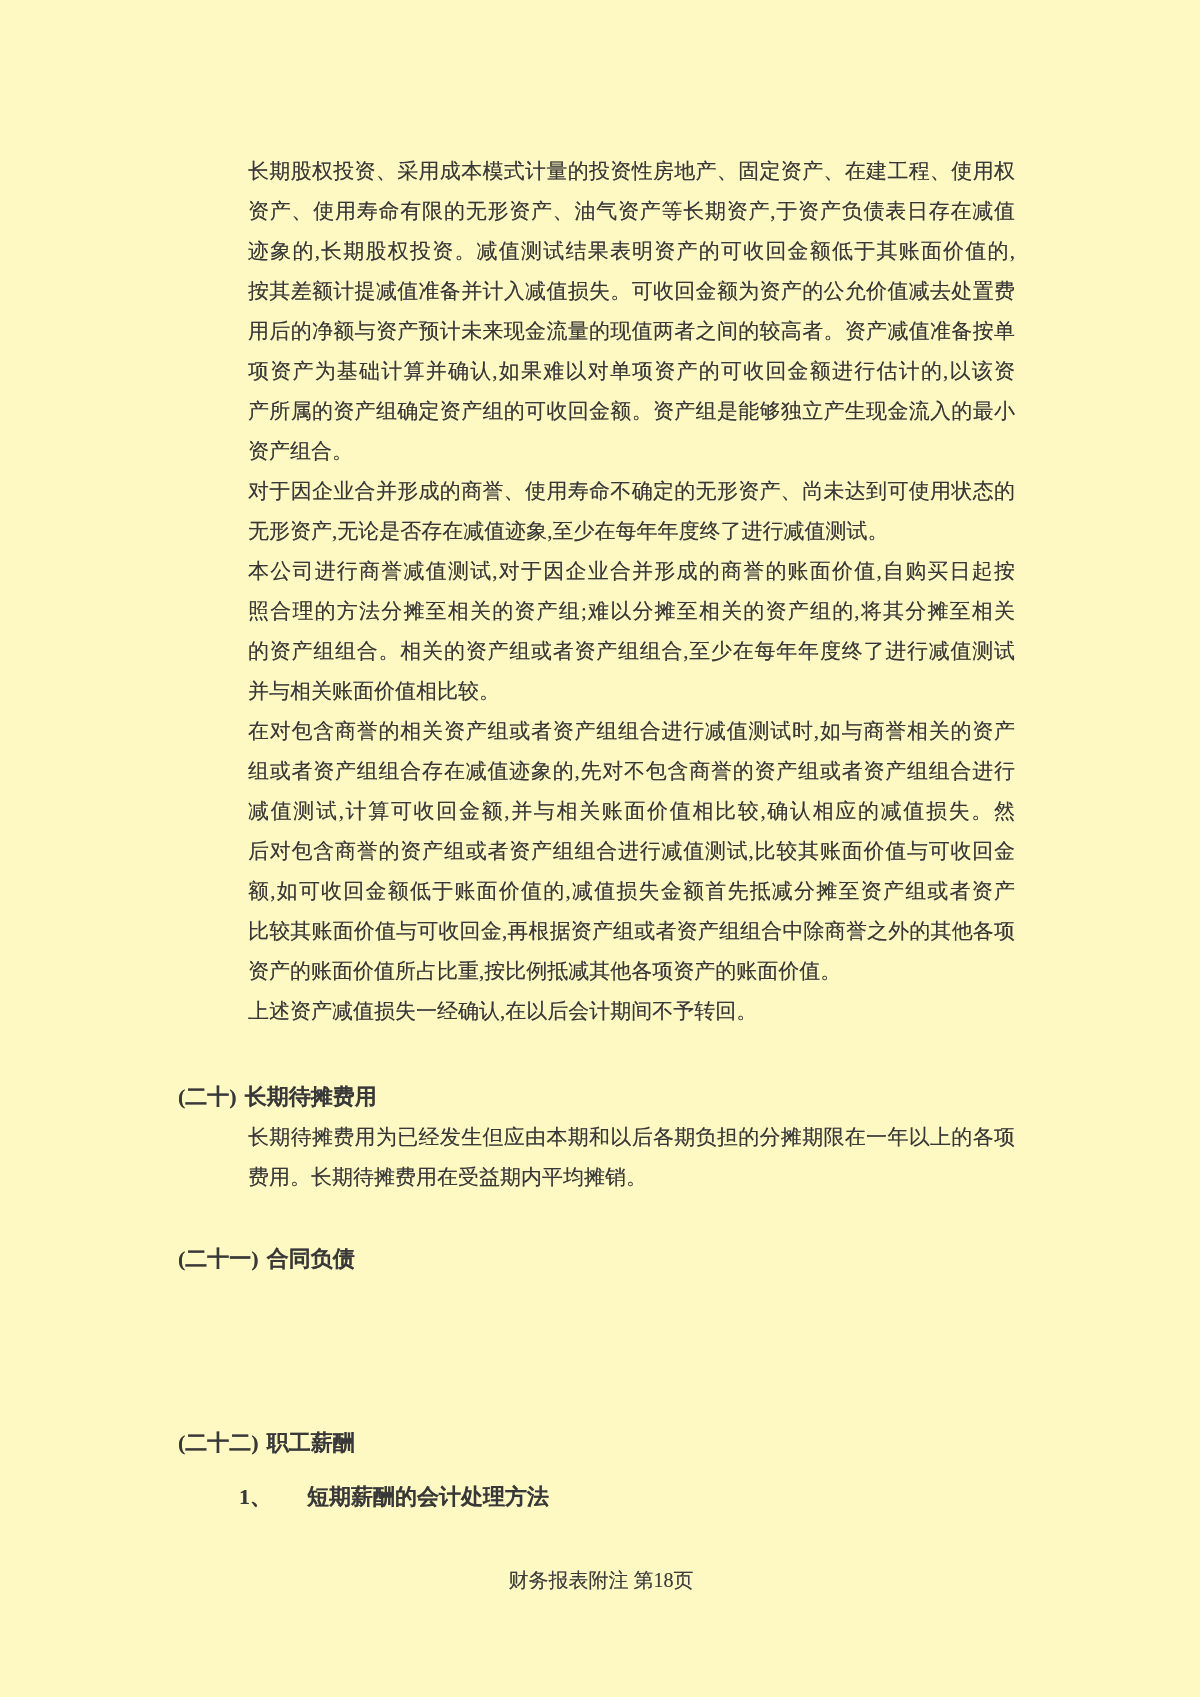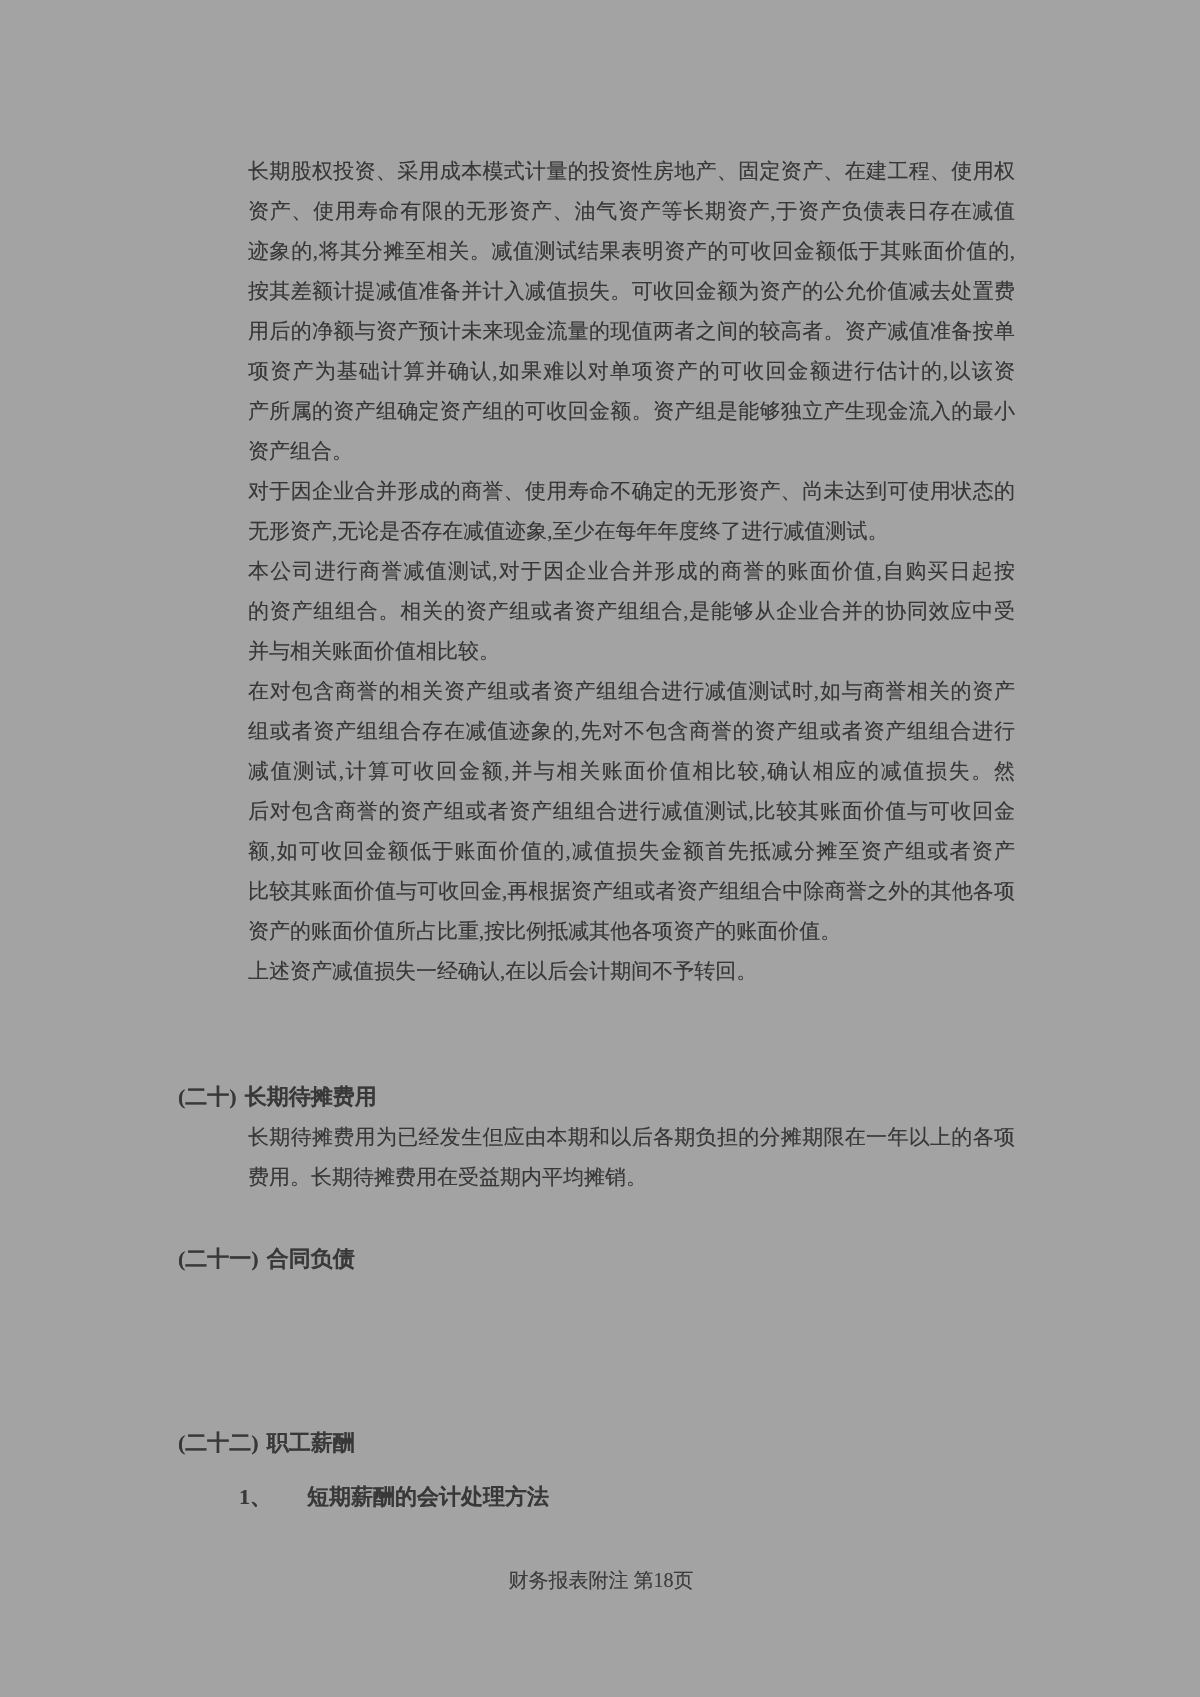--- a/index.html
+++ b/index.html
@@ -5,21 +5,21 @@
   html, body {
     margin: 0;
     padding: 0;
     background: #e9e9e9;
   }
   .page {
     position: relative;
     width: 1200px;
     height: 1697px;
     margin: 0 auto;
-    background: #a3a3a3;
+    background: #fef9c3;
     overflow: hidden;
     font-family: "Liberation Serif", "DejaVu Serif", serif;
     color: #383838;
     text-shadow: 0 0 0.6px rgba(70,70,70,0.55);
   }
   .textblock {
     position: absolute;
     left: 248px;
     width: 767px;
     font-size: 21px;
@@ -73,34 +73,35 @@
 </style>
 </head>
 <body>
 
 <div class="page">
 
   <div class="textblock" style="top:151px;">
     <div class="para">
         <div class="line">长期股权投资、采用成本模式计量的投资性房地产、固定资产、在建工程、使用权</div>
         <div class="line">资产、使用寿命有限的无形资产、油气资产等长期资产,于资产负债表日存在减值</div>
-        <div class="line">迹象的,将其分摊至相关。减值测试结果表明资产的可收回金额低于其账面价值的,</div>
+        <div class="line">迹象的,长期股权投资。减值测试结果表明资产的可收回金额低于其账面价值的,</div>
         <div class="line">按其差额计提减值准备并计入减值损失。可收回金额为资产的公允价值减去处置费</div>
         <div class="line">用后的净额与资产预计未来现金流量的现值两者之间的较高者。资产减值准备按单</div>
         <div class="line">项资产为基础计算并确认,如果难以对单项资产的可收回金额进行估计的,以该资</div>
         <div class="line">产所属的资产组确定资产组的可收回金额。资产组是能够独立产生现金流入的最小</div>
         <div class="line last">资产组合。</div>
       </div>
     <div class="para">
         <div class="line">对于因企业合并形成的商誉、使用寿命不确定的无形资产、尚未达到可使用状态的</div>
         <div class="line last">无形资产,无论是否存在减值迹象,至少在每年年度终了进行减值测试。</div>
       </div>
     <div class="para">
         <div class="line">本公司进行商誉减值测试,对于因企业合并形成的商誉的账面价值,自购买日起按</div>
-        <div class="line">的资产组组合。相关的资产组或者资产组组合,是能够从企业合并的协同效应中受</div>
+        <div class="line">照合理的方法分摊至相关的资产组;难以分摊至相关的资产组的,将其分摊至相关</div>
+        <div class="line">的资产组组合。相关的资产组或者资产组组合,至少在每年年度终了进行减值测试</div>
         <div class="line last">并与相关账面价值相比较。</div>
       </div>
     <div class="para">
         <div class="line">在对包含商誉的相关资产组或者资产组组合进行减值测试时,如与商誉相关的资产</div>
         <div class="line">组或者资产组组合存在减值迹象的,先对不包含商誉的资产组或者资产组组合进行</div>
         <div class="line">减值测试,计算可收回金额,并与相关账面价值相比较,确认相应的减值损失。然</div>
         <div class="line">后对包含商誉的资产组或者资产组组合进行减值测试,比较其账面价值与可收回金</div>
         <div class="line">额,如可收回金额低于账面价值的,减值损失金额首先抵减分摊至资产组或者资产</div>
         <div class="line">比较其账面价值与可收回金,再根据资产组或者资产组组合中除商誉之外的其他各项</div>
         <div class="line last">资产的账面价值所占比重,按比例抵减其他各项资产的账面价值。</div>

